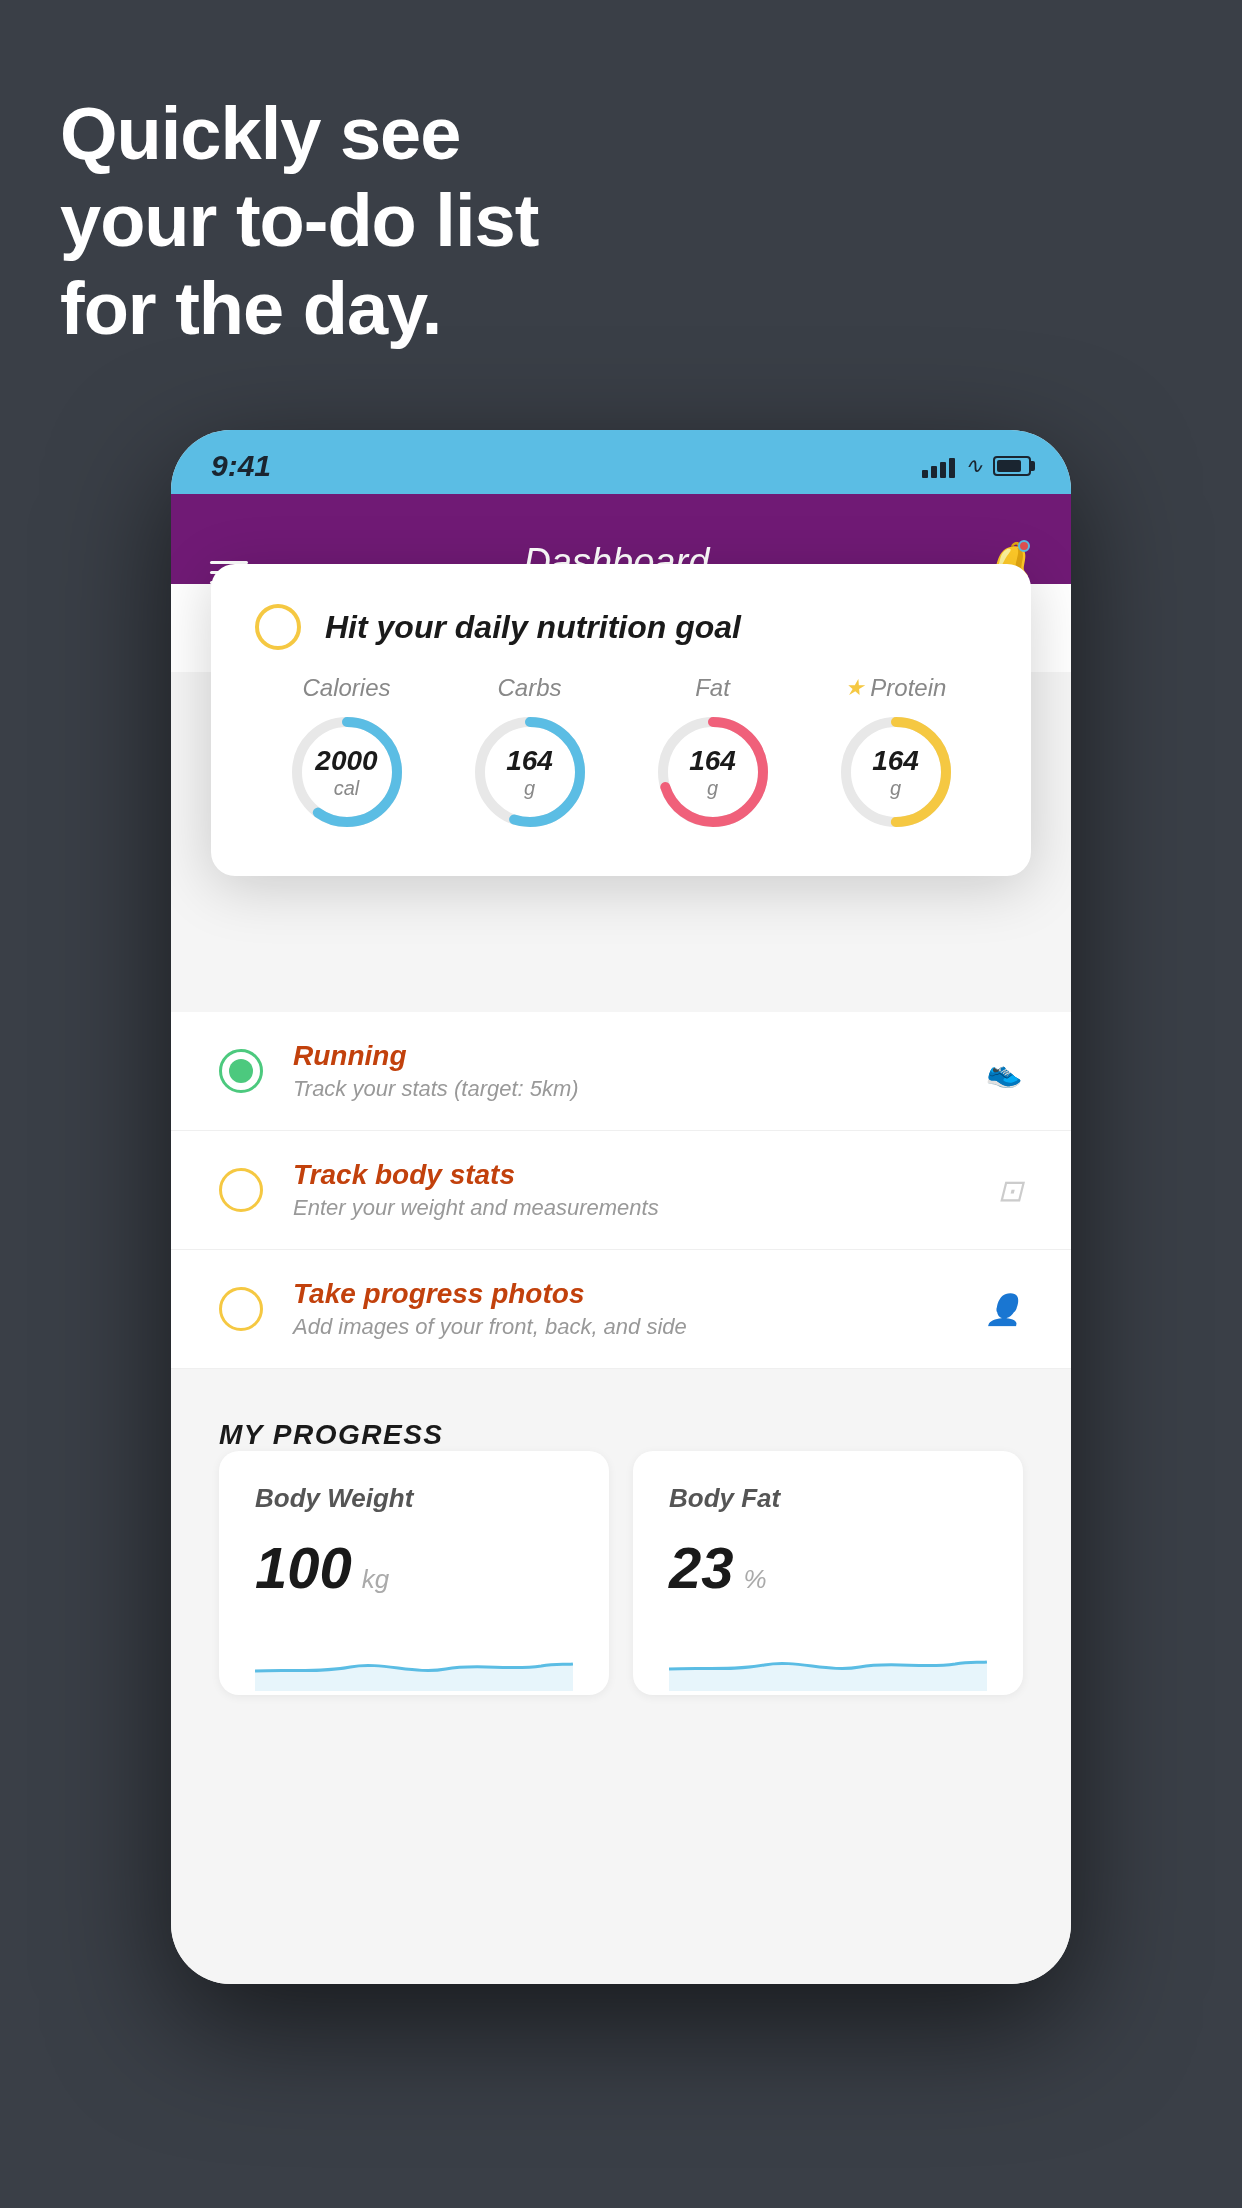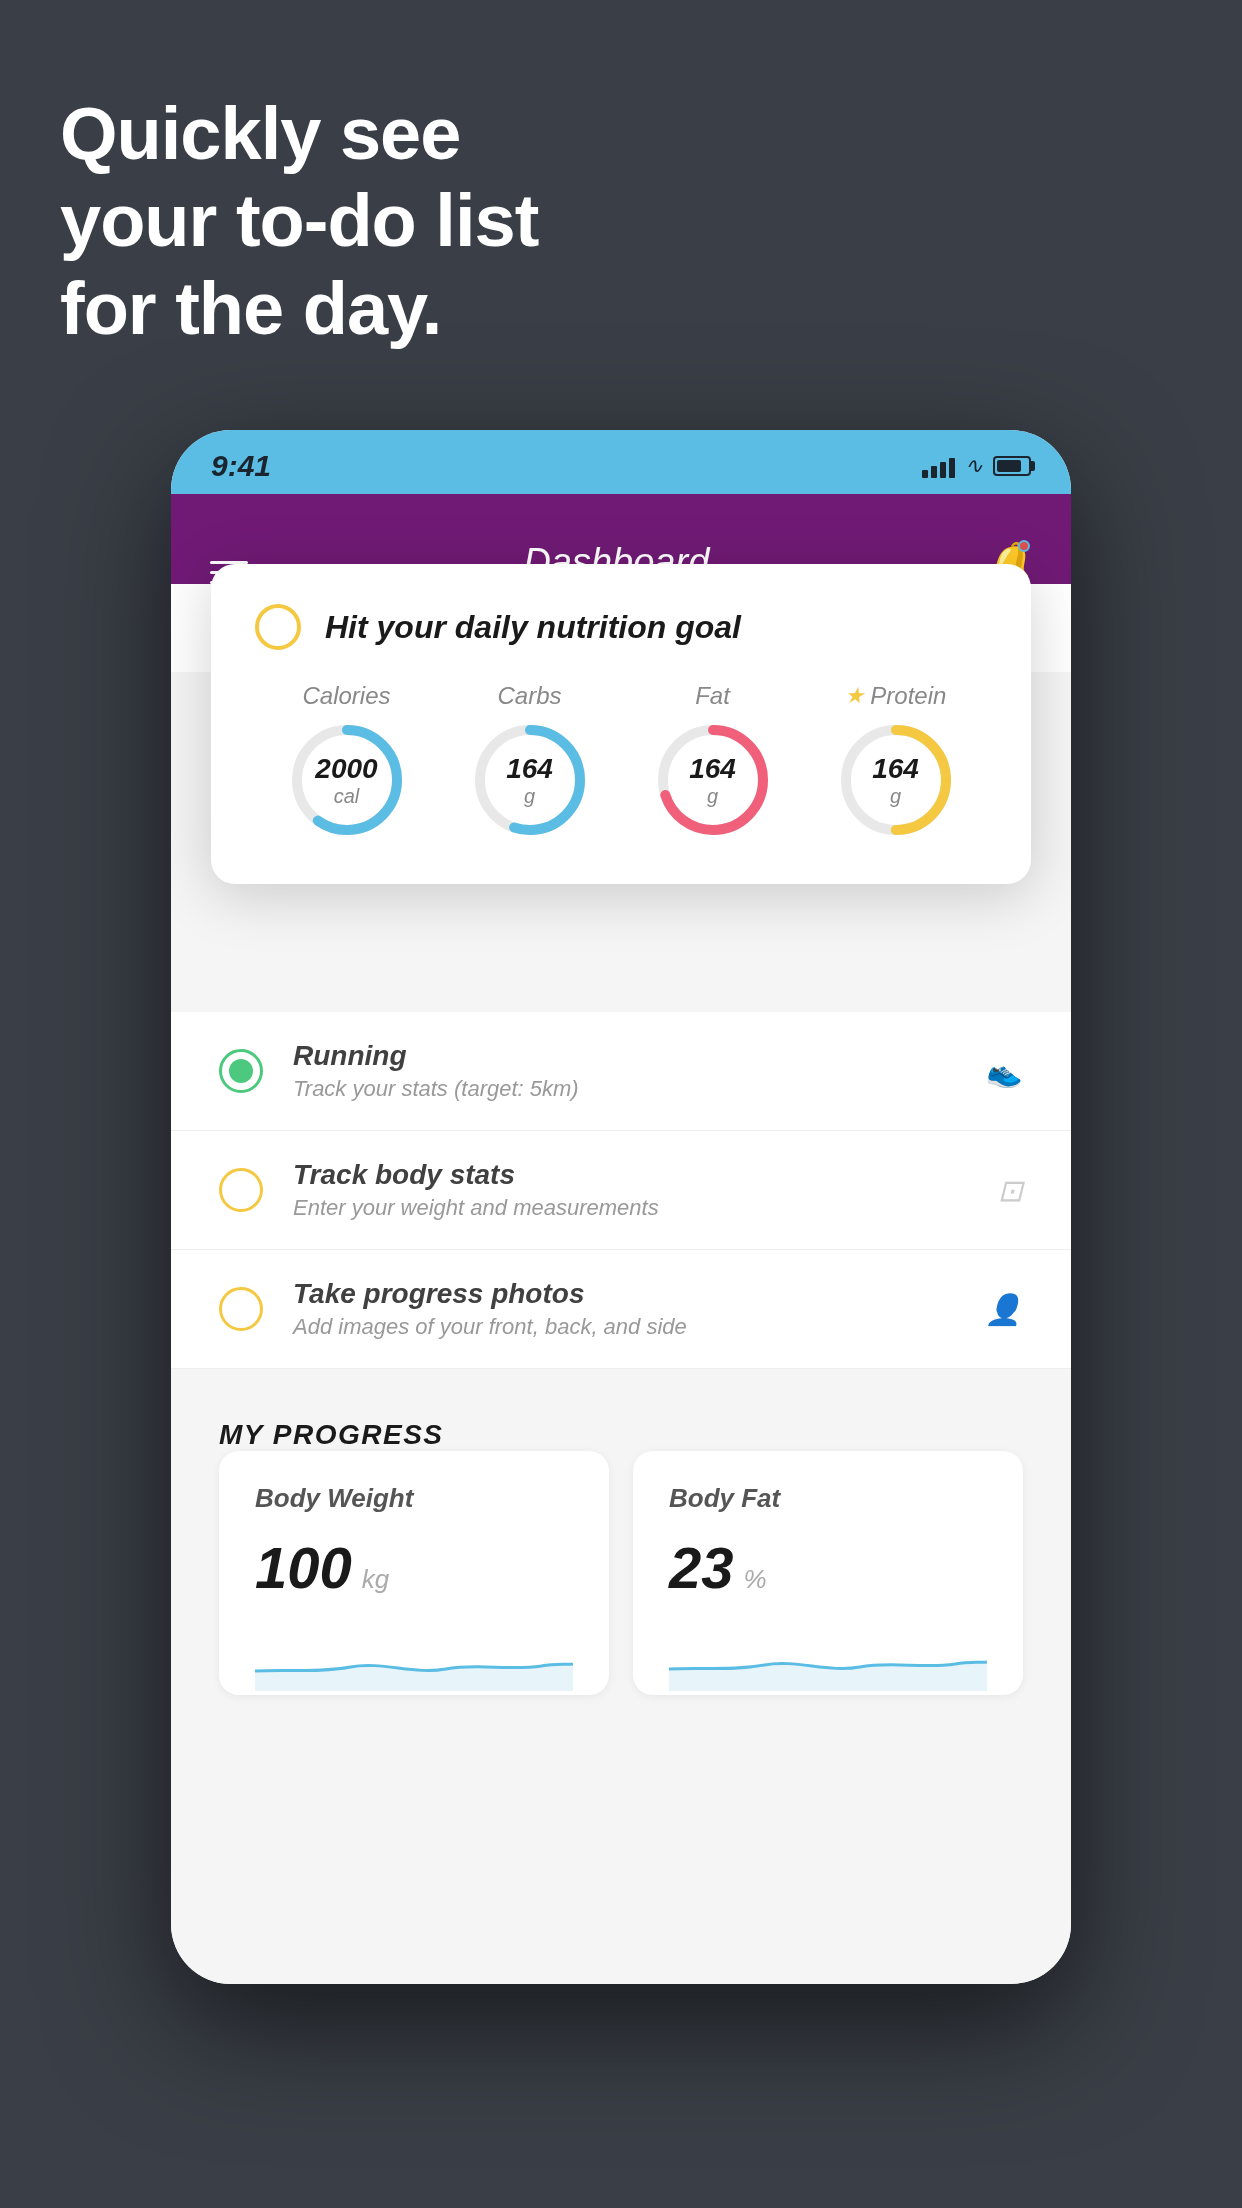--- a/index.html
+++ b/index.html
@@ -182,21 +182,21 @@
       background: #ffffff;
       border-radius: 24px;
       box-shadow: 0 10px 60px rgba(0,0,0,0.18);
       padding: 40px 44px 44px;
       z-index: 10;
     }
     .card-title-row {
       display: flex;
       align-items: center;
       gap: 24px;
-      margin-bottom: 32px;
+      margin-bottom: 24px;
     }
     .circle-check {
       width: 46px;
       height: 46px;
       border-radius: 50%;
       border: 4px solid #f5c842;
       flex-shrink: 0;
     }
     .card-title {
       font-size: 32px;
@@ -287,21 +287,21 @@
       height: 24px;
       border-radius: 50%;
       background: #4cc97e;
     }
     .todo-text {
       flex: 1;
     }
     .todo-title {
       font-size: 28px;
       font-weight: 600;
-      color: #404040;
+      color: #c2410c;
       margin-bottom: 4px;
     }
     .todo-subtitle {
       font-size: 22px;
       color: #999;
     }
     .todo-icon {
       color: #ccc;
       font-size: 30px;
     }

